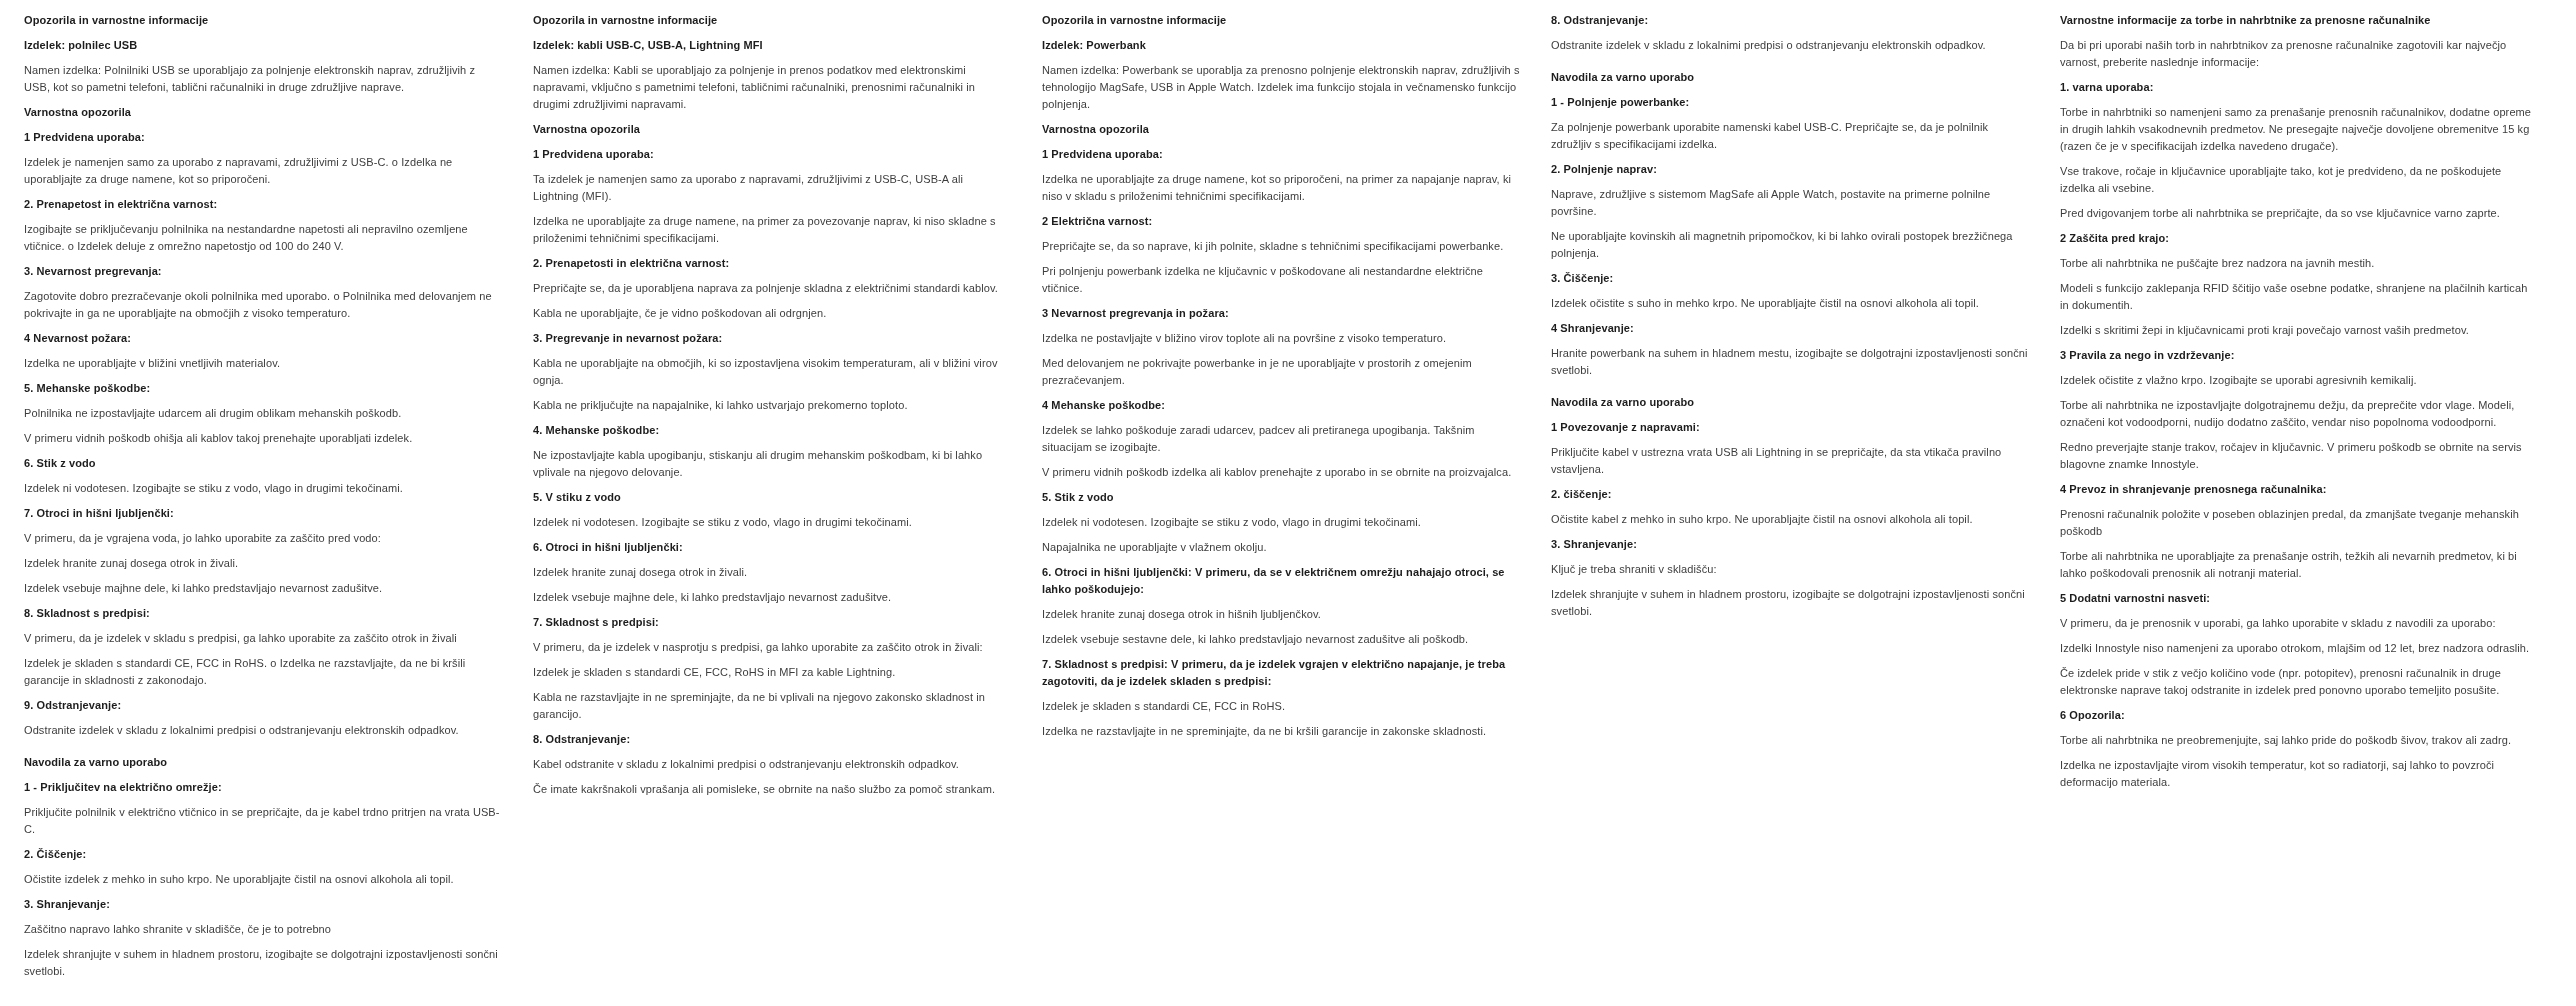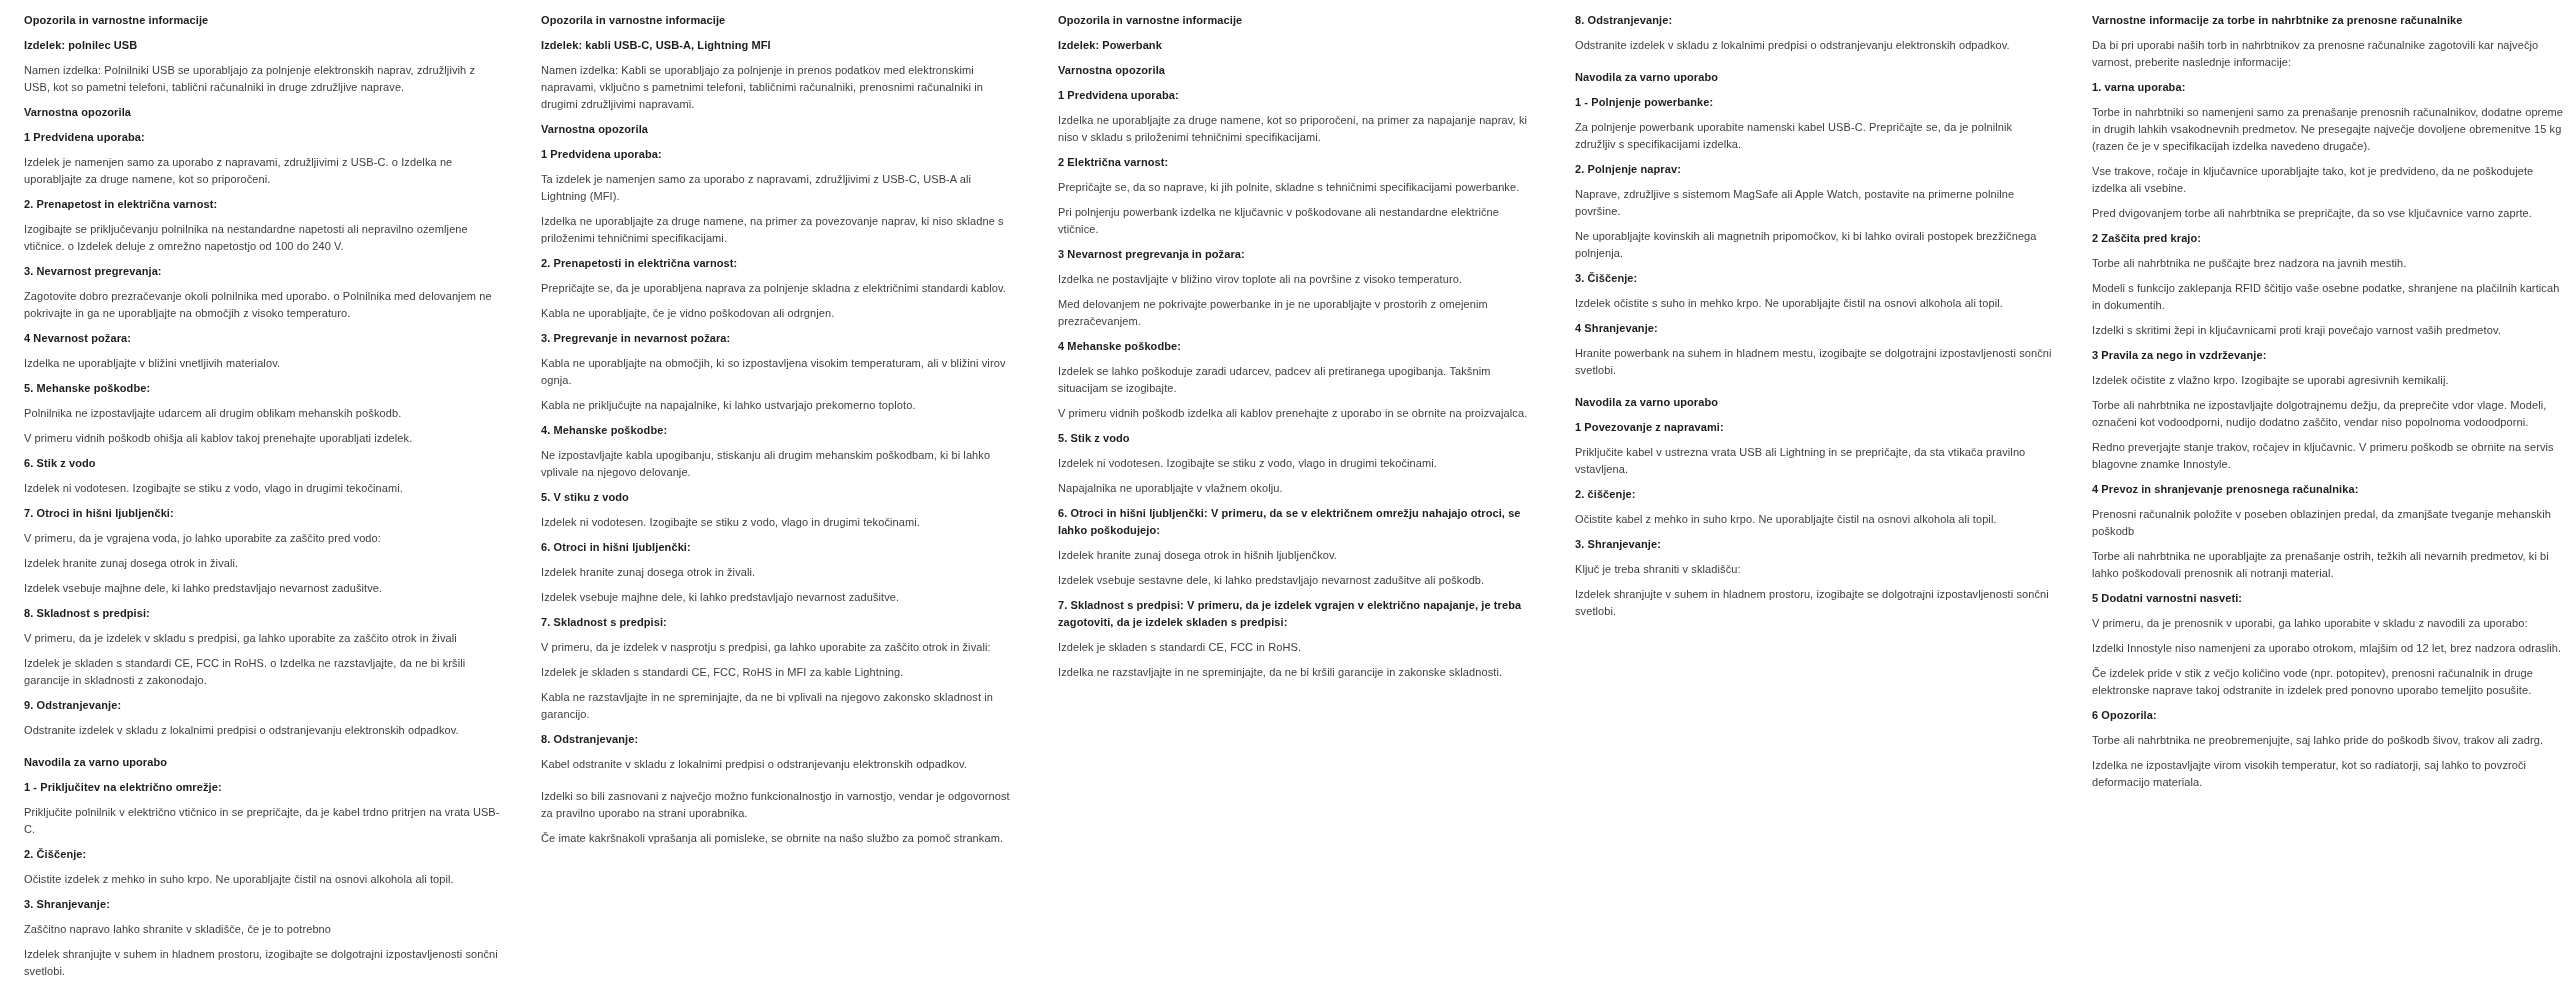--- a/index.html
+++ b/index.html
@@ -13,21 +13,21 @@
     height: 1006px;
     overflow: hidden;
   }
   .page {
     box-sizing: border-box;
     width: 2059px;
     height: 1006px;
     padding: 12px 6.4px 0 24px;
     display: grid;
     grid-template-columns: repeat(5, 478px);
-    column-gap: 39px;
+    column-gap: 31px;
     align-items: start;
     background: #ffffff;
   }
   .col {
     font-size: 11px;
     line-height: 17px;
     color: #3d3d3d;
     letter-spacing: 0.1px;
   }
   .blk {
@@ -105,26 +105,26 @@
       <div class="blk p">Izdelek ni vodotesen. Izogibajte se stiku z vodo, vlago in drugimi tekočinami.</div>
       <div class="blk h">6. Otroci in hišni ljubljenčki:</div>
       <div class="blk p">Izdelek hranite zunaj dosega otrok in živali.</div>
       <div class="blk p">Izdelek vsebuje majhne dele, ki lahko predstavljajo nevarnost zadušitve.</div>
       <div class="blk h">7. Skladnost s predpisi:</div>
       <div class="blk p">V primeru, da je izdelek v nasprotju s predpisi, ga lahko uporabite za zaščito otrok in živali:</div>
       <div class="blk p">Izdelek je skladen s standardi CE, FCC, RoHS in MFI za kable Lightning.</div>
       <div class="blk p">Kabla ne razstavljajte in ne spreminjajte, da ne bi vplivali na njegovo zakonsko skladnost in garancijo.</div>
       <div class="blk h">8. Odstranjevanje:</div>
       <div class="blk p">Kabel odstranite v skladu z lokalnimi predpisi o odstranjevanju elektronskih odpadkov.</div>
-      <div class="blk p gap">Izdelki so bili zasnovani z največjo možno funkcionalnostjo in varnostjo, vendar je odgovornost za pravilno uporabo na strani uporabnika.</div>
       <div class="blk p">Če imate kakršnakoli vprašanja ali pomisleke, se obrnite na našo službo za pomoč strankam.</div>
     </div>
     <div class="col">
       <div class="blk h">Opozorila in varnostne informacije</div>
       <div class="blk h">Izdelek: Powerbank</div>
+      <div class="blk p">Namen izdelka: Powerbank se uporablja za prenosno polnjenje elektronskih naprav, združljivih s tehnologijo MagSafe, USB in Apple Watch. Izdelek ima funkcijo stojala in večnamensko funkcijo polnjenja.</div>
       <div class="blk h">Varnostna opozorila</div>
       <div class="blk h">1 Predvidena uporaba:</div>
       <div class="blk p">Izdelka ne uporabljajte za druge namene, kot so priporočeni, na primer za napajanje naprav, ki niso v skladu s priloženimi tehničnimi specifikacijami.</div>
       <div class="blk h">2 Električna varnost:</div>
       <div class="blk p">Prepričajte se, da so naprave, ki jih polnite, skladne s tehničnimi specifikacijami powerbanke.</div>
       <div class="blk p">Pri polnjenju powerbank izdelka ne ključavnic v poškodovane ali nestandardne električne vtičnice.</div>
       <div class="blk h">3 Nevarnost pregrevanja in požara:</div>
       <div class="blk p">Izdelka ne postavljajte v bližino virov toplote ali na površine z visoko temperaturo.</div>
       <div class="blk p">Med delovanjem ne pokrivajte powerbanke in je ne uporabljajte v prostorih z omejenim prezračevanjem.</div>
       <div class="blk h">4 Mehanske poškodbe:</div>

